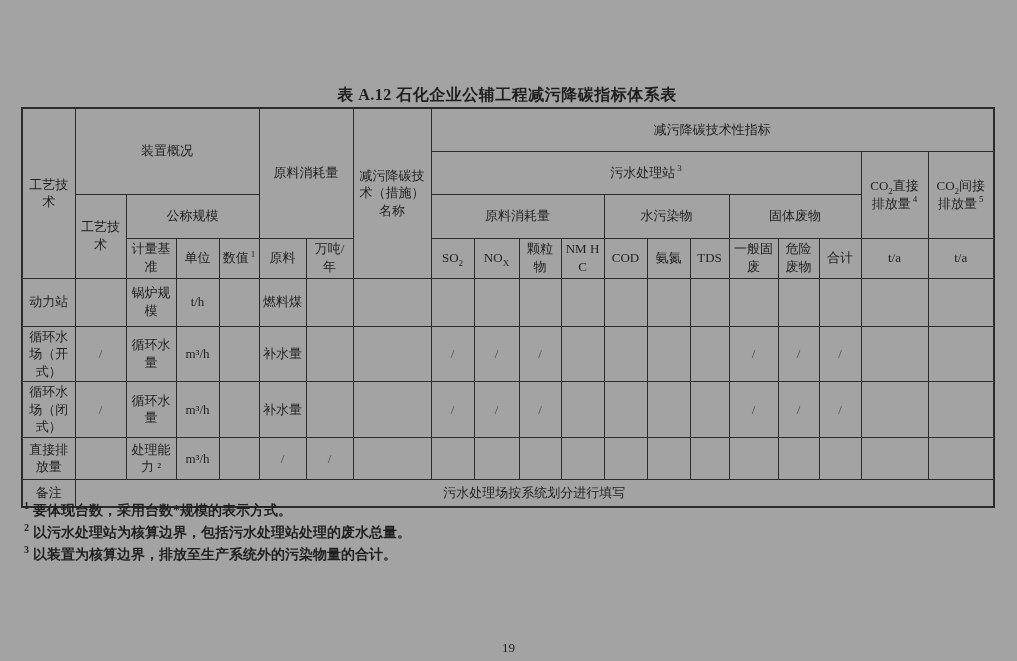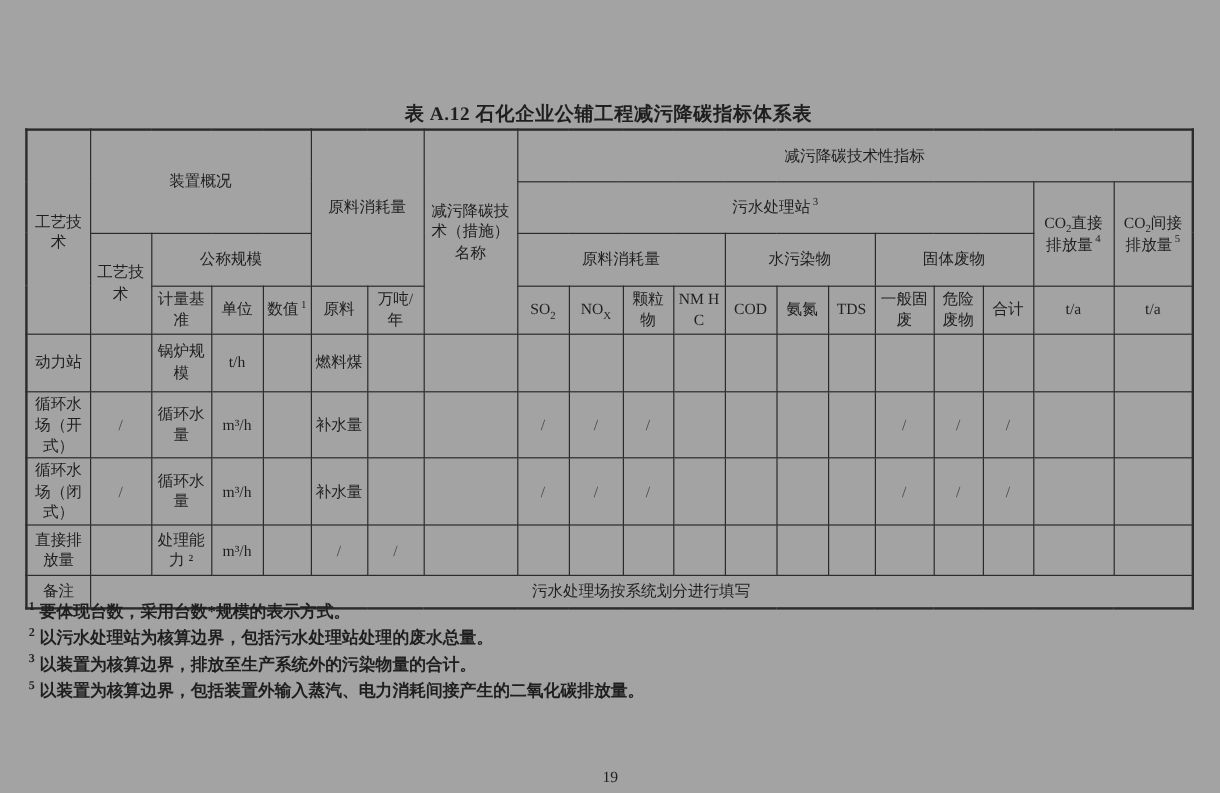--- a/index.html
+++ b/index.html
@@ -230,18 +230,17 @@
       <td>备注</td>
       <td colspan="19" class="left">污水处理场按系统划分进行填写</td>
     </tr>
   </tbody>
     </table>
 
   <div class="footnotes">
     <div class="footnote"><sup>1</sup><span>要体现台数，采用台数*规模的表示方式。</span></div>
     <div class="footnote"><sup>2</sup><span>以污水处理站为核算边界，包括污水处理站处理的废水总量。</span></div>
     <div class="footnote"><sup>3</sup><span>以装置为核算边界，排放至生产系统外的污染物量的合计。</span></div>
-    <div class="footnote"><sup>5</sup><span>以装置为核算边界，包括装置外输入蒸汽、电力消耗间接产生的二氧化碳排放量。</span></div>
   </div>
 
   <div class="page-number">19</div>
 
 </div>
 
 </body></html>

